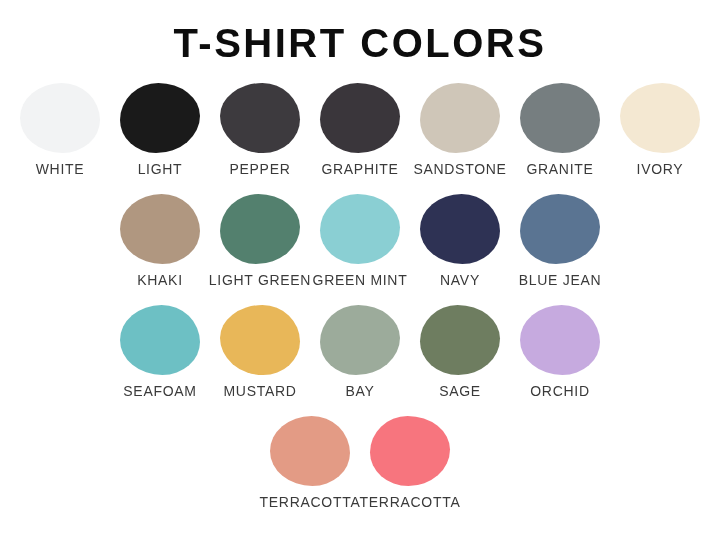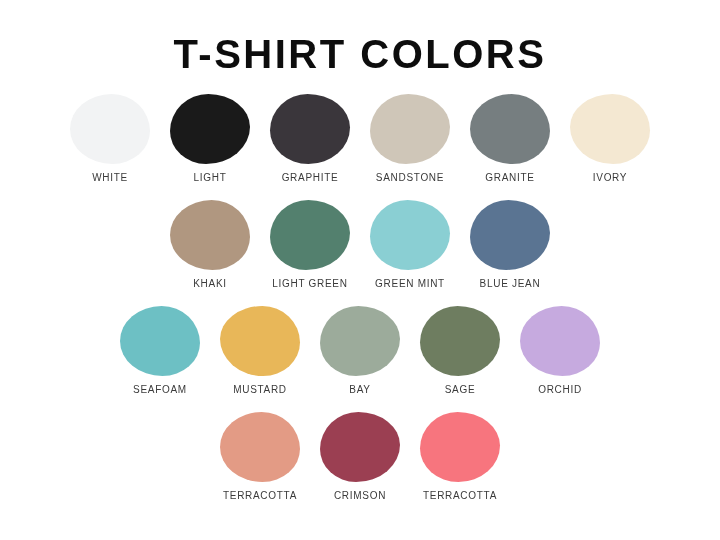--- a/index.html
+++ b/index.html
@@ -19,21 +19,21 @@
     height: 540px;
     background: #ffffff;
     box-sizing: border-box;
   }
   .title {
     text-align: center;
     font-size: 40px;
     font-weight: bold;
     letter-spacing: 2.5px;
     color: #0d0d0d;
-    padding-top: 33px;
+    padding-top: 22px;
     line-height: 1.05;
     font-family: "Liberation Sans", sans-serif;
   }
   .rows {
     margin-top: 18px;
   }
   .swatch-row {
     display: flex;
     justify-content: center;
     align-items: flex-start;
@@ -55,21 +55,21 @@
   .blob {
     width: 80px;
     height: 70px;
     border-radius: 52% 48% 47% 53% / 50% 53% 47% 50%;
   }
   .blob.v2 { border-radius: 48% 52% 55% 45% / 53% 47% 53% 47%; }
   .blob.v3 { border-radius: 53% 47% 46% 54% / 47% 52% 48% 53%; }
   .blob.v4 { border-radius: 47% 53% 52% 48% / 52% 48% 52% 48%; }
   .swatch-label {
     margin-top: 7px;
-    font-size: 10px;
+    font-size: 14px;
     letter-spacing: 0.7px;
     color: #3a3a3a;
     text-align: center;
     white-space: nowrap;
     font-family: "Liberation Sans", sans-serif;
   }
   .row-gap { height: 16px; }
 </style>
 </head>
 <body>
@@ -88,20 +88,26 @@
         <div class="swatch-label">WHITE</div>
       </div>
       <div class="swatch-cell">
         <div class="blob-wrap">
           <div class="blob v2" style="background:#1A1A1A"></div>
         </div>
         <div class="swatch-label">LIGHT</div>
       </div>
       <div class="swatch-cell">
         <div class="blob-wrap">
+          <div class="blob v3" style="background:#3D3A3E"></div>
+        </div>
+        <div class="swatch-label">PEPPER</div>
+      </div>
+      <div class="swatch-cell">
+        <div class="blob-wrap">
           <div class="blob v4" style="background:#3A363B"></div>
         </div>
         <div class="swatch-label">GRAPHITE</div>
       </div>
       <div class="swatch-cell">
         <div class="blob-wrap">
           <div class="blob v2" style="background:#CFC6B8"></div>
         </div>
         <div class="swatch-label">SANDSTONE</div>
       </div>
@@ -135,20 +141,26 @@
         <div class="swatch-label">LIGHT GREEN</div>
       </div>
       <div class="swatch-cell">
         <div class="blob-wrap">
           <div class="blob v4" style="background:#8ACFD3"></div>
         </div>
         <div class="swatch-label">GREEN MINT</div>
       </div>
       <div class="swatch-cell">
         <div class="blob-wrap">
+          <div class="blob" style="background:#2E3254"></div>
+        </div>
+        <div class="swatch-label">NAVY</div>
+      </div>
+      <div class="swatch-cell">
+        <div class="blob-wrap">
           <div class="blob v2" style="background:#5A7492"></div>
         </div>
         <div class="swatch-label">BLUE JEAN</div>
       </div>
     </div>
 
     <div class="row-gap"></div>
 
     <div class="swatch-row">
       <div class="swatch-cell">
@@ -184,26 +196,20 @@
     </div>
 
     <div class="row-gap"></div>
 
     <div class="swatch-row">
       <div class="swatch-cell">
         <div class="blob-wrap">
           <div class="blob" style="background:#E39B85"></div>
         </div>
         <div class="swatch-label">TERRACOTTA</div>
-      </div>
-      <div class="swatch-cell">
-        <div class="blob-wrap">
-          <div class="blob v2" style="background:#9B3F52"></div>
-        </div>
-        <div class="swatch-label">CRIMSON</div>
       </div>
       <div class="swatch-cell">
         <div class="blob-wrap">
           <div class="blob v4" style="background:#F7757E"></div>
         </div>
         <div class="swatch-label">TERRACOTTA</div>
       </div>
     </div>
 
   </div>

